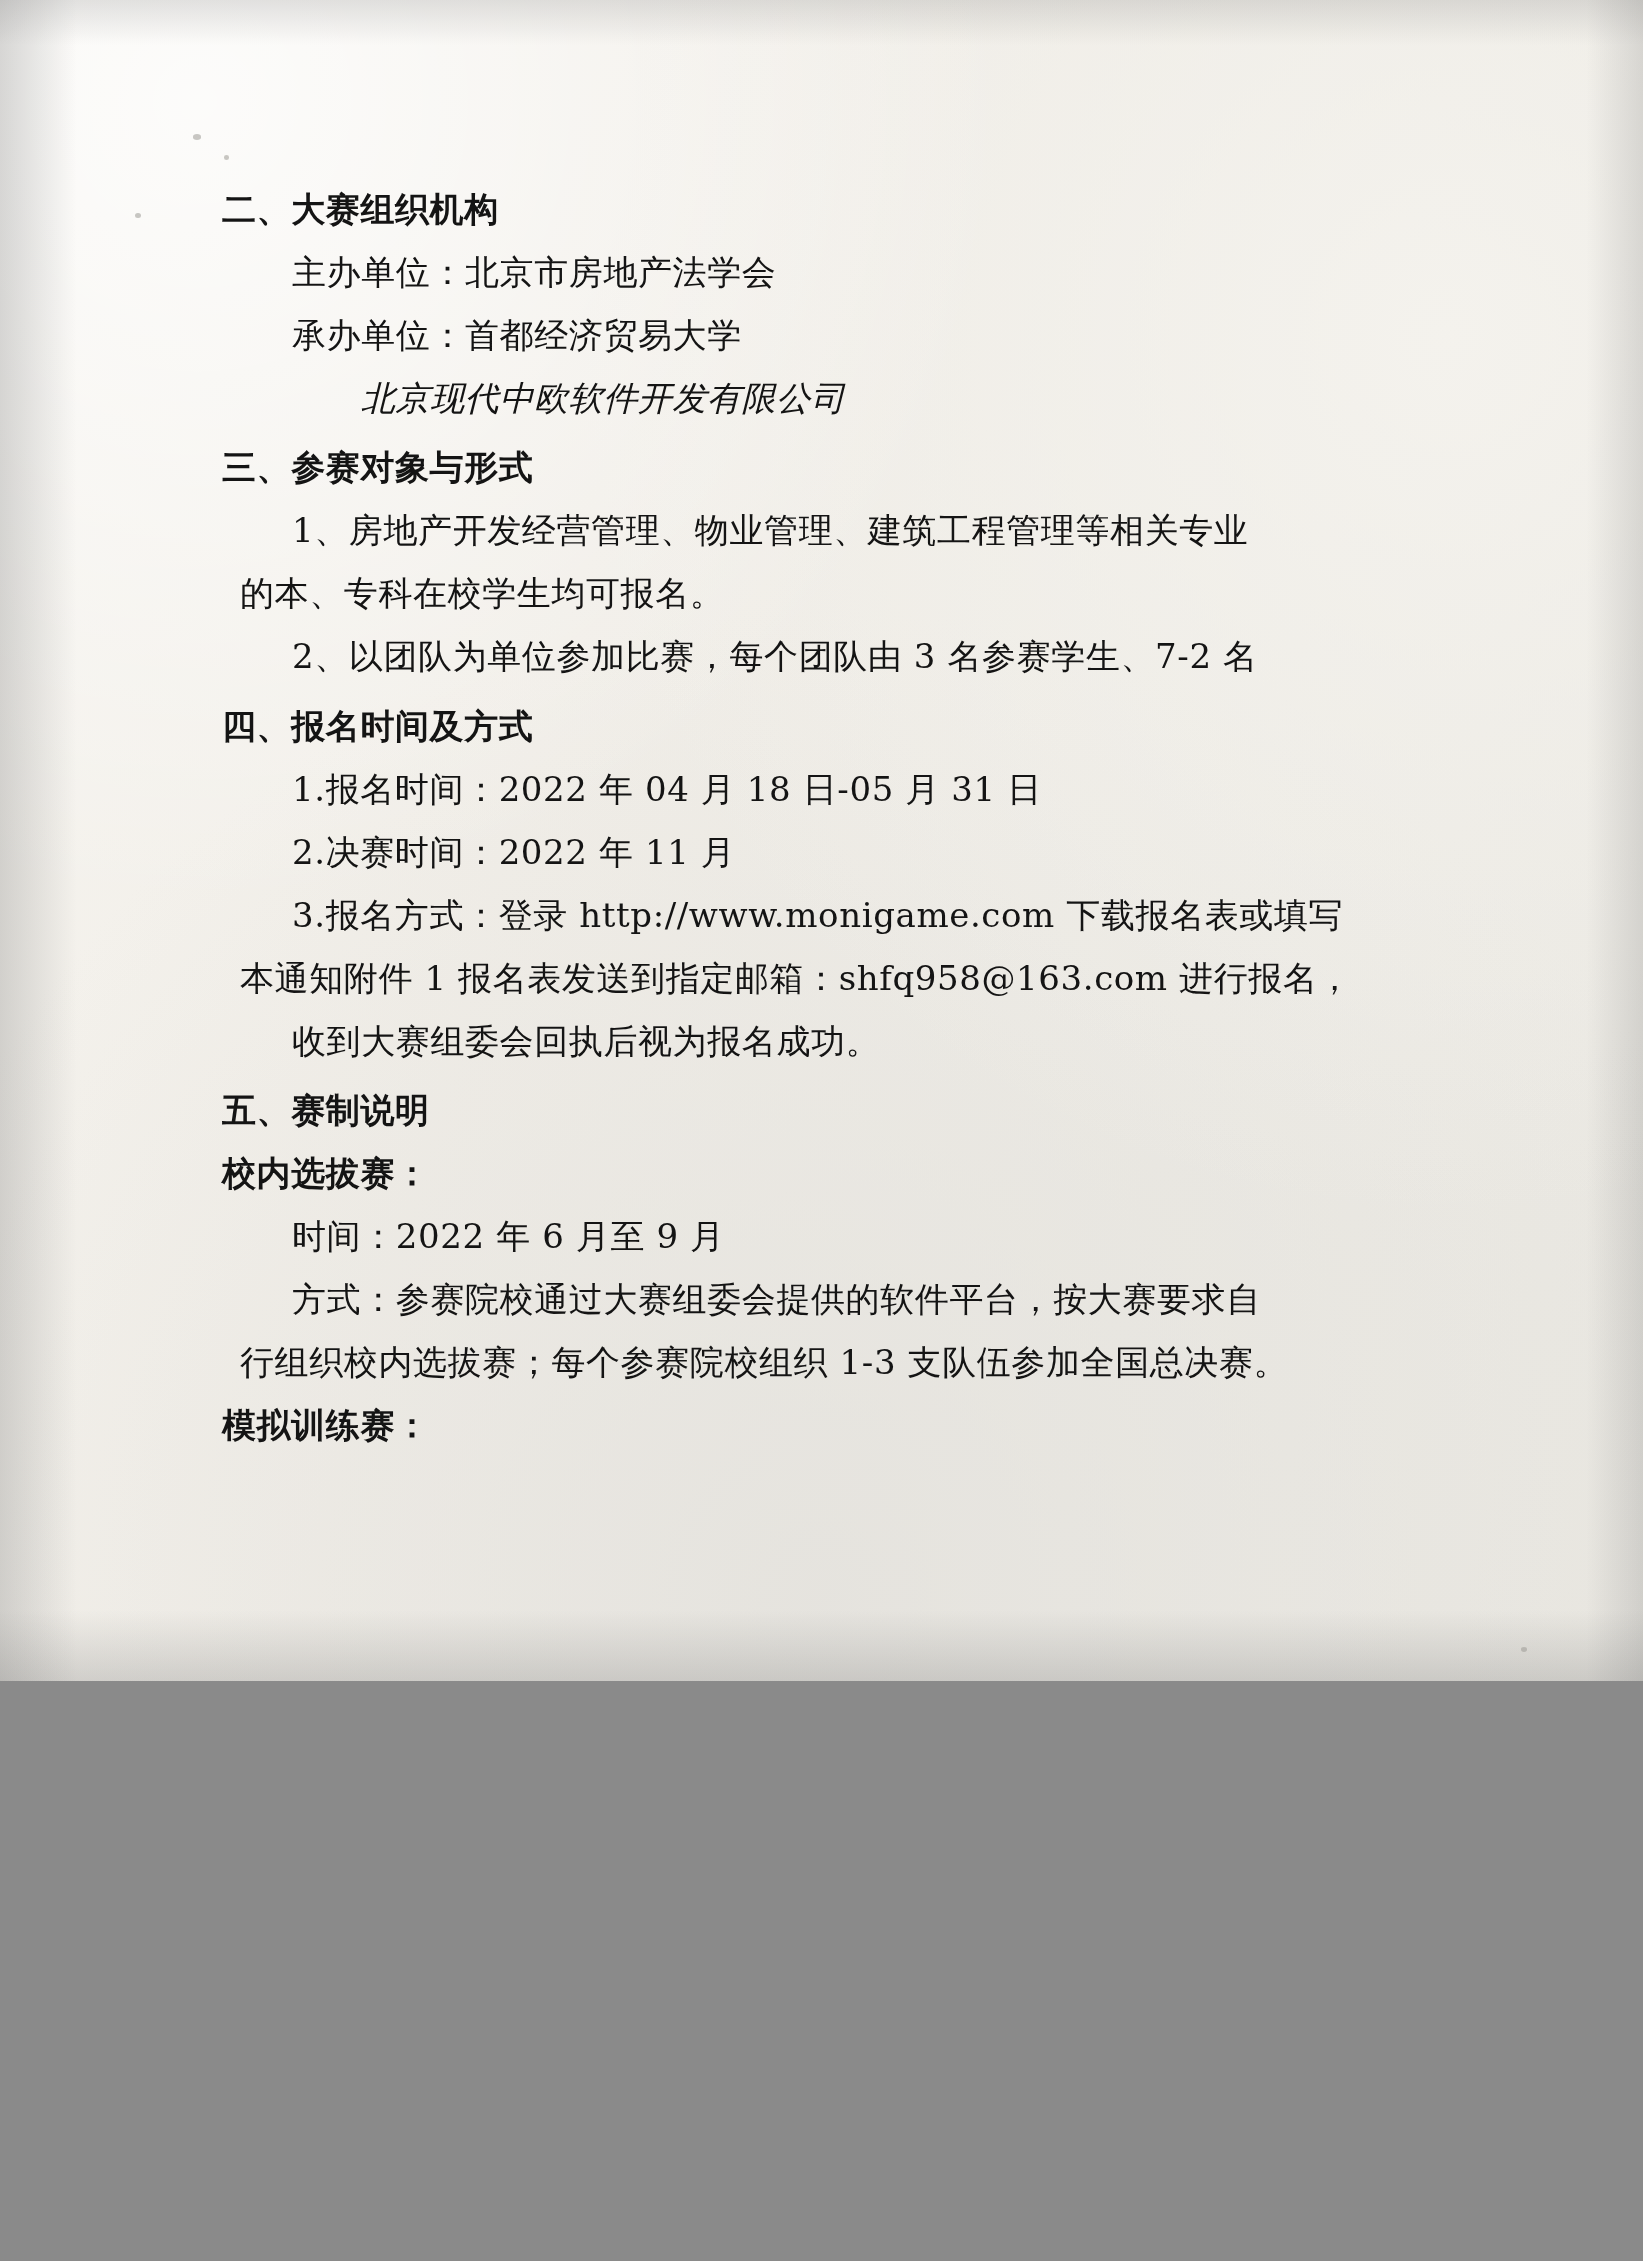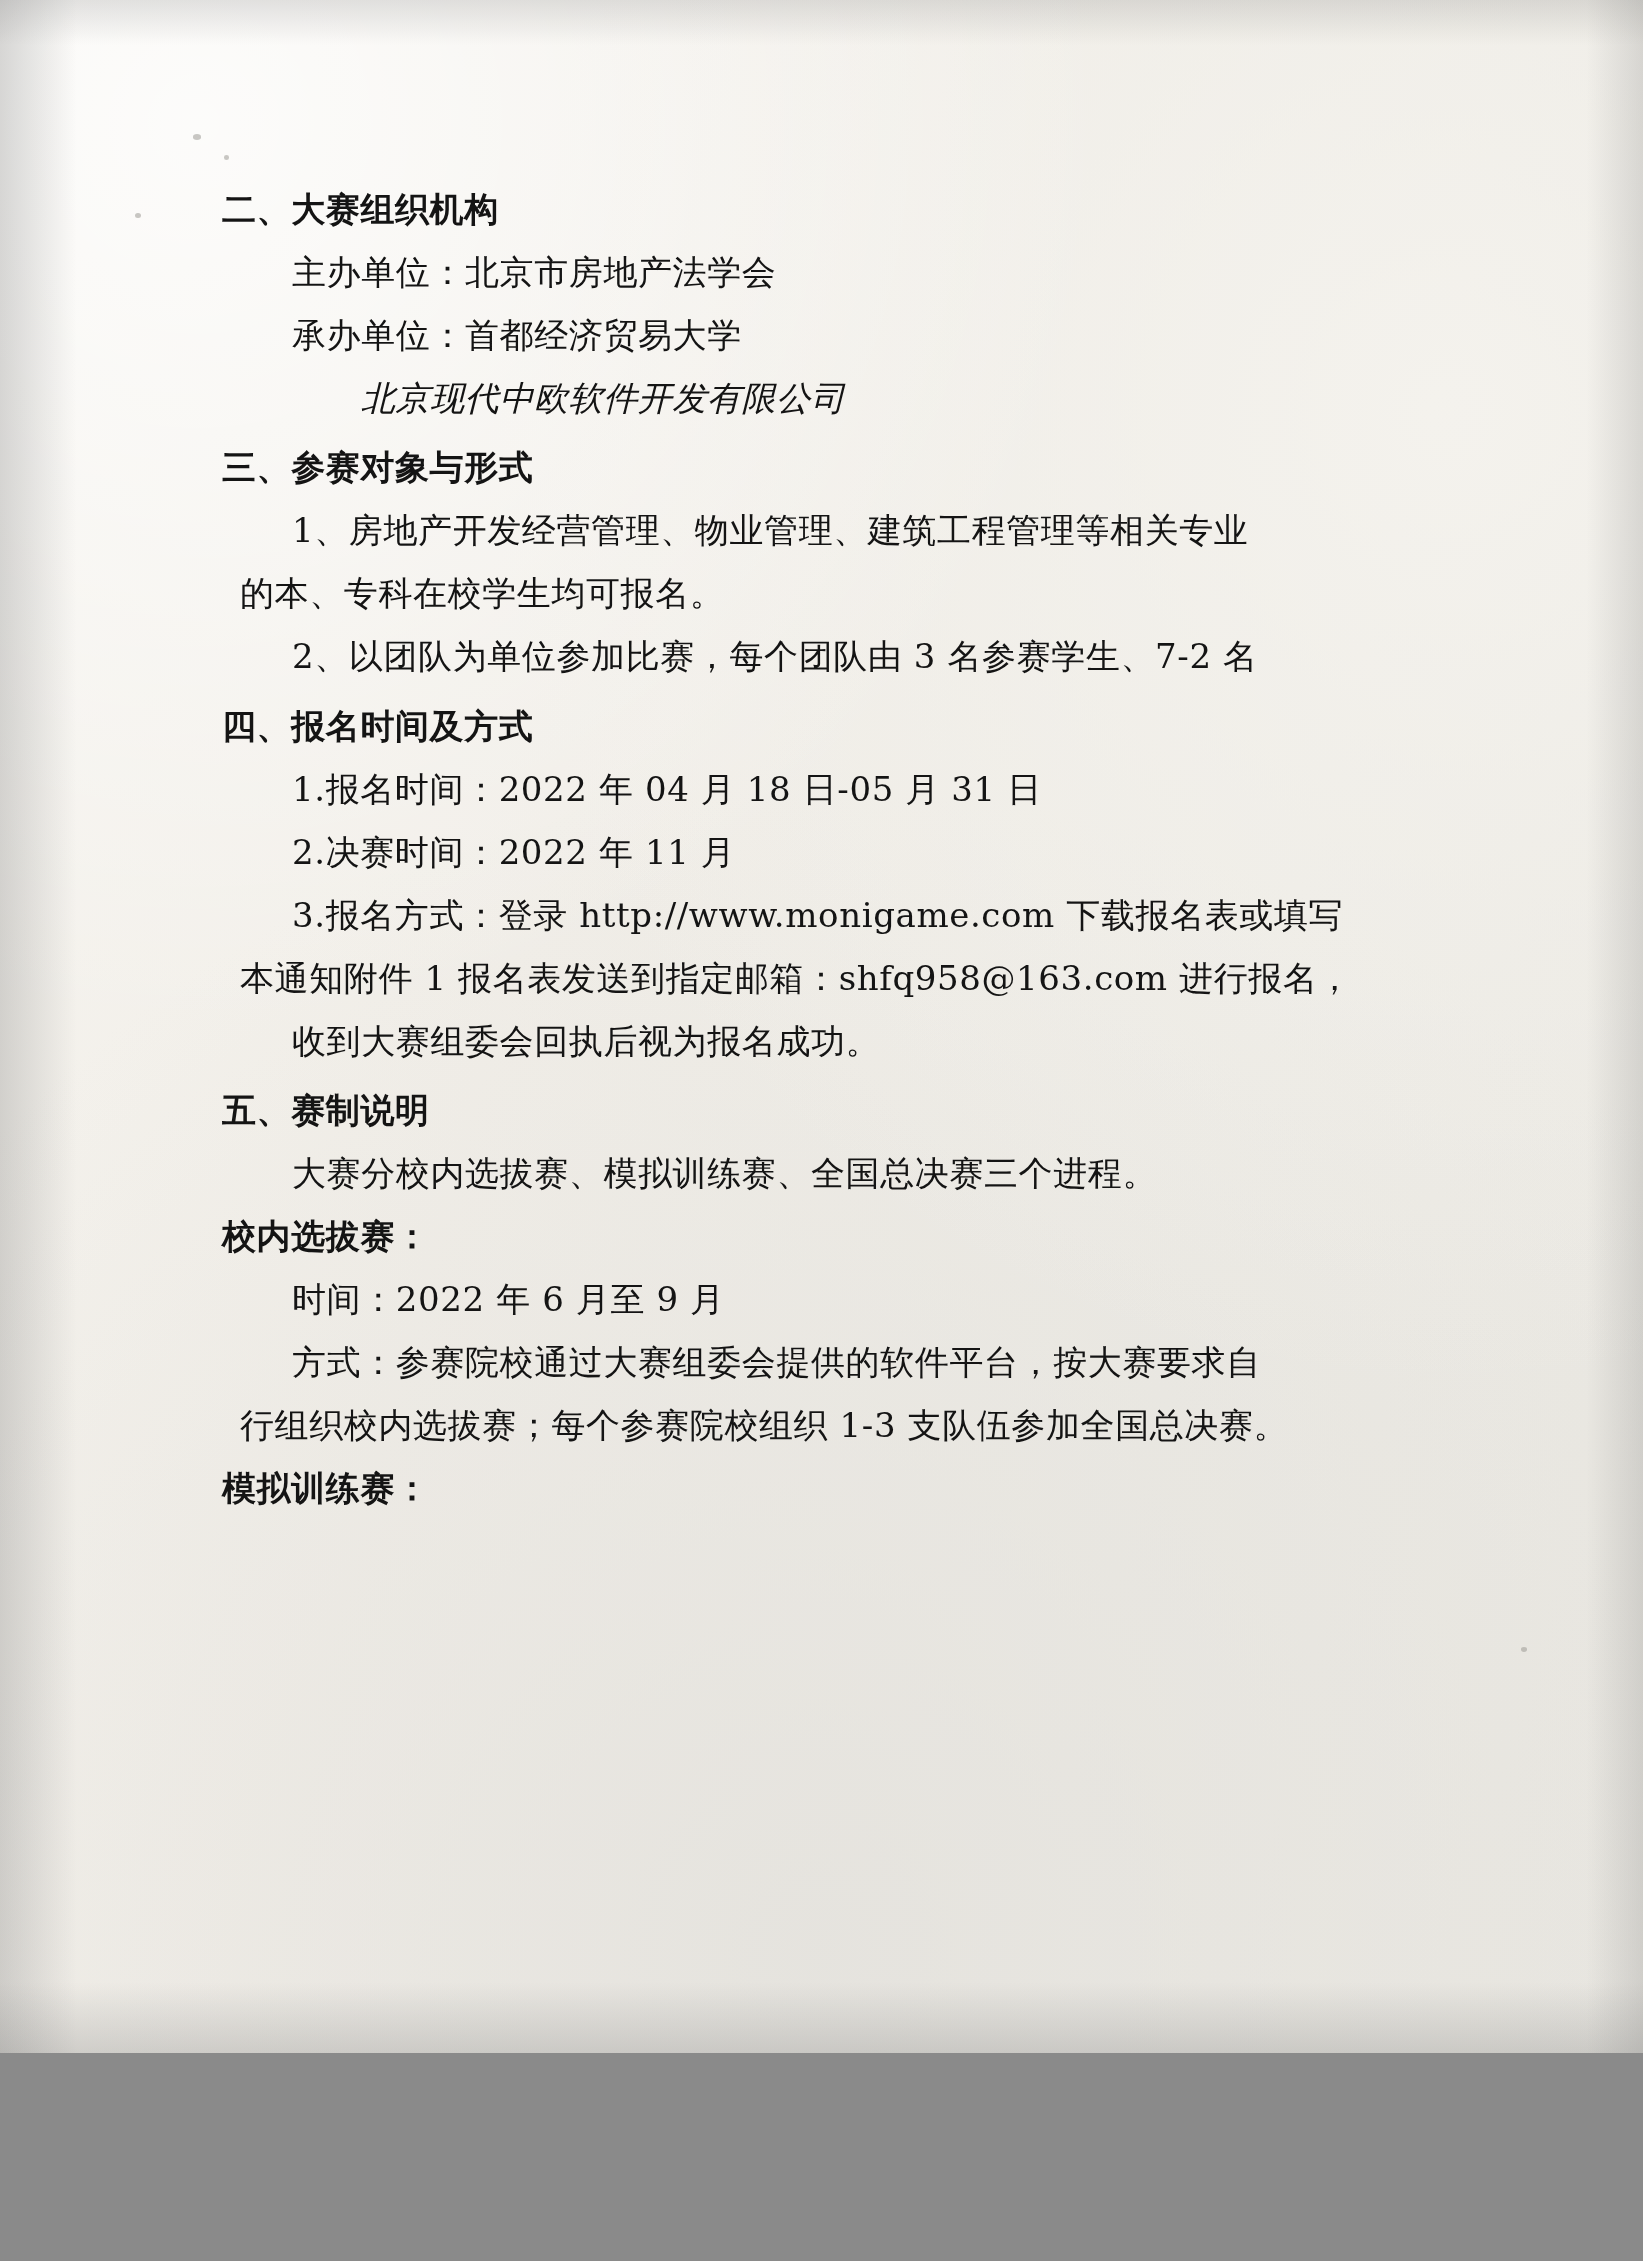--- a/index.html
+++ b/index.html
@@ -3,21 +3,21 @@
 <meta charset="utf-8">
 <style>
   html, body {
     margin: 0;
     padding: 0;
     background: #8a8a8a;
   }
   .page {
     position: relative;
     width: 1644px;
-    height: 2053px;
+    height: 1681px;
     background: #f2efe9;
     overflow: hidden;
     font-family: "DejaVu Serif", "Liberation Serif", serif;
   }
   
   .paper-tint {
     position: absolute;
     inset: 0;
     background:
       radial-gradient(circle at 12% 6%, rgba(255,255,255,0.75) 0%, rgba(255,255,255,0) 38%),
@@ -135,21 +135,20 @@
     <div class="line indent">2、以团队为单位参加比赛，每个团队由 3 名参赛学生、7-2 名</div>
 
     <div class="line heading gap-sm">四、报名时间及方式</div>
     <div class="line indent">1.报名时间：2022 年 04 月 18 日-05 月 31 日</div>
     <div class="line indent">2.决赛时间：2022 年 11 月</div>
     <div class="line indent">3.报名方式：登录 http://www.monigame.com 下载报名表或填写</div>
     <div class="line flush">本通知附件 1 报名表发送到指定邮箱：shfq958@163.com 进行报名，</div>
     <div class="line indent">收到大赛组委会回执后视为报名成功。</div>
 
     <div class="line heading gap-sm">五、赛制说明</div>
-    <div class="line indent">大赛分校内选拔赛、模拟训练赛、全国总决赛三个进程。</div>
     <div class="line subheading">校内选拔赛：</div>
     <div class="line indent">时间：2022 年 6 月至 9 月</div>
     <div class="line indent">方式：参赛院校通过大赛组委会提供的软件平台，按大赛要求自</div>
     <div class="line flush">行组织校内选拔赛；每个参赛院校组织 1-3 支队伍参加全国总决赛。</div>
     <div class="line subheading">模拟训练赛：</div>
 
   </div>
 
   <div class="page-number">2</div>
 </div>

